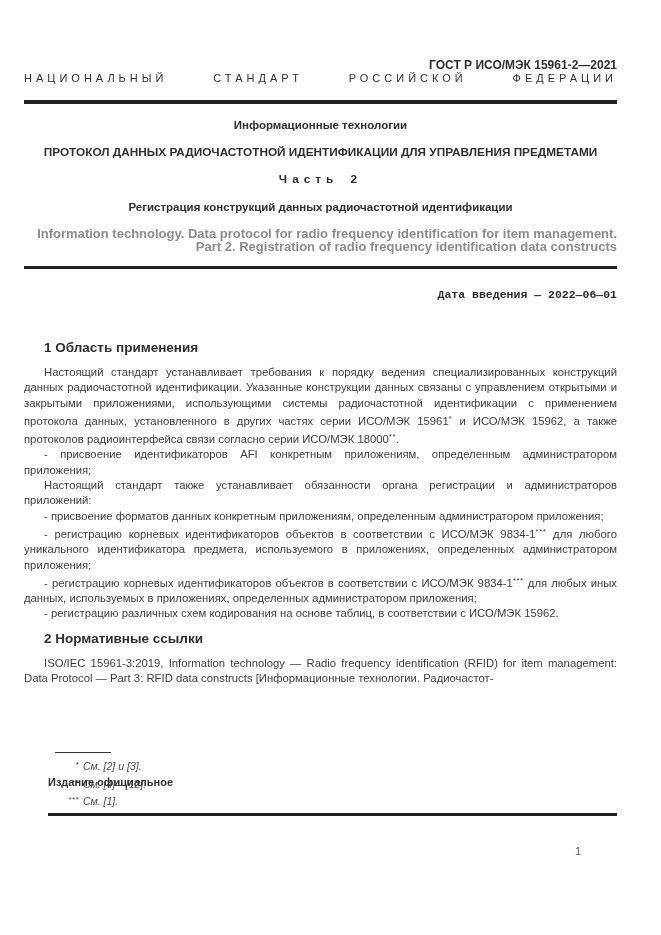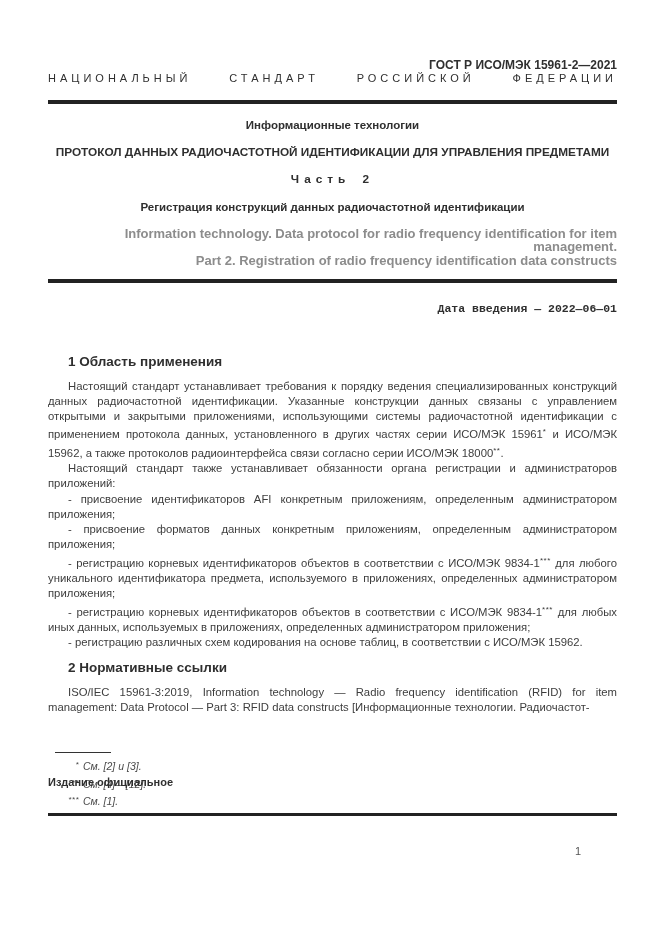--- a/index.html
+++ b/index.html
@@ -1,21 +1,21 @@
 <!DOCTYPE html>
 <html lang="ru"><head>
 <meta charset="utf-8">
 <style>
   html, body { margin: 0; padding: 0; background: #ffffff; }
   .page {
     position: relative;
     width: 661px;
     height: 935px;
     box-sizing: border-box;
-    padding: 58px 44px 0 48px;
+    padding: 58px 44px 0 24px;
     background: #ffffff;
     font-family: "Liberation Sans", "DejaVu Sans", sans-serif;
     color: #3d3d3d;
     overflow: hidden;
   }
   .doc-code {
     text-align: right;
     font-size: 12px;
     font-weight: bold;
     color: #2f2f2f;
@@ -173,22 +173,22 @@
   <div class="subtitle">Регистрация конструкций данных радиочастотной идентификации</div>
   <div class="en-sub first">Information technology. Data protocol for radio frequency identification for item management.</div>
   <div class="en-sub">Part 2. Registration of radio frequency identification data constructs</div>
 
   <div class="rule rule2"></div>
 
   <div class="date">Дата введения — 2022—06—01</div>
 
   <h2 class="sec-h sec1">1 Область применения</h2>
   <p class="body">Настоящий стандарт устанавливает требования к порядку ведения специализированных конструкций данных радиочастотной идентификации. Указанные конструкции данных связаны с управлением открытыми и закрытыми приложениями, использующими системы радиочастотной идентификации с применением протокола данных, установленного в других частях серии ИСО/МЭК 15961<sup>*</sup> и ИСО/МЭК 15962, а также протоколов радиоинтерфейса связи согласно серии ИСО/МЭК 18000<sup>**</sup>.</p>
+  <p class="body">- присвоение идентификаторов AFI конкретным приложениям, определенным администратором приложения;</p>
   <p class="body">Настоящий стандарт также устанавливает обязанности органа регистрации и администраторов приложений:</p>
-  <p class="body">- присвоение идентификаторов AFI конкретным приложениям, определенным администратором приложения;</p>
   <p class="body">- присвоение форматов данных конкретным приложениям, определенным администратором приложения;</p>
   <p class="body">- регистрацию корневых идентификаторов объектов в соответствии с ИСО/МЭК 9834-1<sup>***</sup> для любого уникального идентификатора предмета, используемого в приложениях, определенных администратором приложения;</p>
   <p class="body">- регистрацию корневых идентификаторов объектов в соответствии с ИСО/МЭК 9834-1<sup>***</sup> для любых иных данных, используемых в приложениях, определенных администратором приложения;</p>
   <p class="body">- регистрацию различных схем кодирования на основе таблиц, в соответствии с ИСО/МЭК 15962.</p>
 
   <h2 class="sec-h sec2">2 Нормативные ссылки</h2>
   <p class="body">ISO/IEC 15961-3:2019, Information technology — Radio frequency identification (RFID) for item management: Data Protocol — Part 3: RFID data constructs [Информационные технологии. Радиочастот-</p>
 
   <div class="footnotes">
     <div class="fn-sep"></div>

